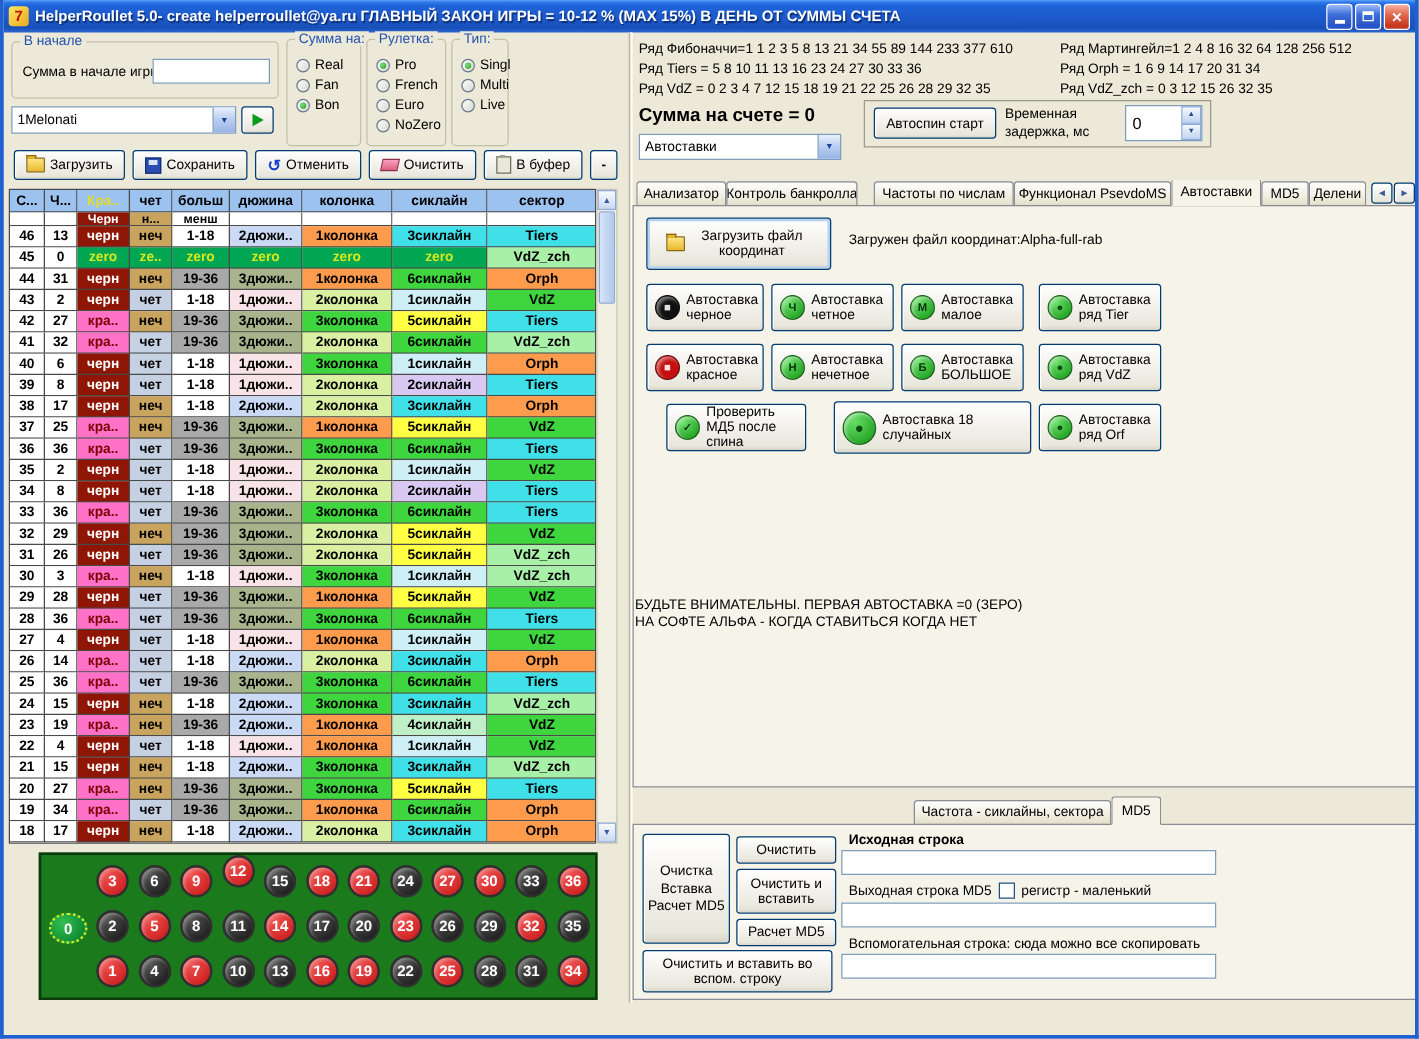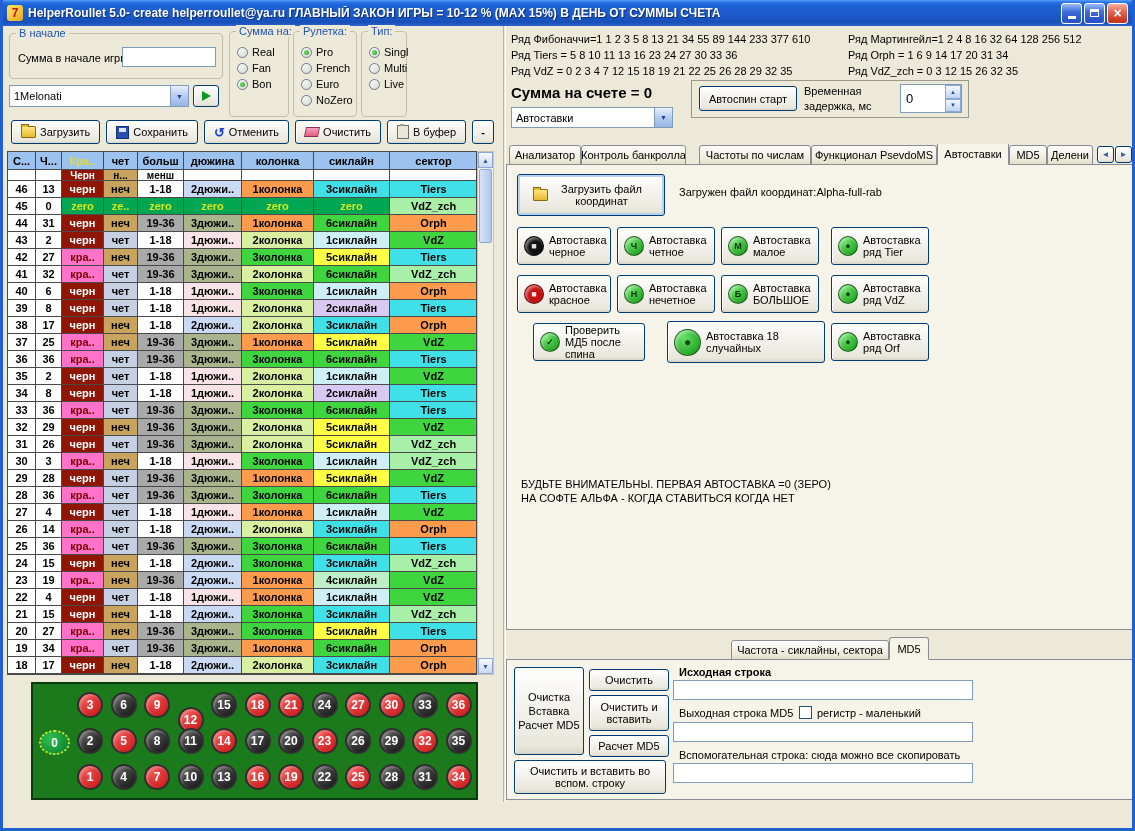--- a/index.html
+++ b/index.html
@@ -97,21 +97,21 @@
 
   #load-coords-btn{left:10px;top:9px;width:148px;height:42px;gap:6px;box-shadow:inset 0 0 0 2px #B5D3F0;}
   #load-coords-btn .btn-text{width:96px;line-height:12px;text-align:center;white-space:normal;}
   #loaded-label{position:absolute;left:172px;top:21px;font-size:11px;white-space:nowrap;}
   .abet{height:38px;justify-content:flex-start;}
   .abet.wide{height:42px;}
   .abet-ico{width:20px;height:20px;border-radius:50%;margin:0 5px 0 6px;flex:none;display:flex;align-items:center;justify-content:center;font-size:9px;font-weight:bold;border:1px solid rgba(0,0,0,.45);box-shadow:inset 2px 2px 3px rgba(255,255,255,.45);box-sizing:border-box;}
   .abet.wide .abet-ico{width:27px;height:27px;font-size:12px;}
   .abet-ico.green{background:radial-gradient(circle at 35% 30%,#66E066,#129212);}
   .abet-lbl{flex:1;font-size:11px;line-height:12px;text-align:left;padding-right:3px;white-space:normal;}
-  .warning{position:absolute;left:14px;top:312px;font-size:11px;line-height:14px;white-space:nowrap;}
+  .warning{position:absolute;left:1px;top:312px;font-size:11px;line-height:14px;white-space:nowrap;}
 
   
   #md5-big-btn{left:7px;top:7px;width:70px;height:88px;white-space:normal;line-height:14px;padding:3px;text-align:center;}
   #md5-clear-btn{left:82px;top:9px;width:80px;height:22px;}
   #md5-clearpaste-btn{left:82px;top:35px;width:80px;height:36px;white-space:normal;line-height:12px;text-align:center;}
   #md5-calc-btn{left:82px;top:75px;width:80px;height:22px;}
   #md5-src-label{left:172px;top:6px;font-weight:bold;}
   #md5-src-input{left:166px;top:20px;width:300px;height:20px;}
   #md5-out-label{left:172px;top:47px;}
   .checkbox{position:absolute;width:13px;height:13px;border:1px solid #1C5180;background:#FFF;box-sizing:border-box;}
@@ -604,21 +604,21 @@
     <span class="sc-thumb"></span>
     <span class="sc-fill"></span>
     <span class="sc-btn">▼</span>
   </div>
 
   <div class="roulette">
     <div class="zero">0</div>
   <div class="rnum" style="left: 44px; top: 8px; background: radial-gradient(circle at 35% 30%, rgb(240, 80, 80), rgb(196, 20, 20));">3</div>
       <div class="rnum" style="left: 77.5px; top: 8px; background: radial-gradient(circle at 35% 30%, rgb(85, 85, 85), rgb(17, 17, 17));">6</div>
       <div class="rnum" style="left: 111px; top: 8px; background: radial-gradient(circle at 35% 30%, rgb(240, 80, 80), rgb(196, 20, 20));">9</div>
-      <div class="rnum" style="left: 144.5px; top: 23px; background: radial-gradient(circle at 35% 30%, rgb(240, 80, 80), rgb(196, 20, 20));">12</div>
+      <div class="rnum" style="left: 144.5px; top: 0; background: radial-gradient(circle at 35% 30%, rgb(240, 80, 80), rgb(196, 20, 20));">12</div>
       <div class="rnum" style="left: 178px; top: 8px; background: radial-gradient(circle at 35% 30%, rgb(85, 85, 85), rgb(17, 17, 17));">15</div>
       <div class="rnum" style="left: 211.5px; top: 8px; background: radial-gradient(circle at 35% 30%, rgb(240, 80, 80), rgb(196, 20, 20));">18</div>
       <div class="rnum" style="left: 245px; top: 8px; background: radial-gradient(circle at 35% 30%, rgb(240, 80, 80), rgb(196, 20, 20));">21</div>
       <div class="rnum" style="left: 278.5px; top: 8px; background: radial-gradient(circle at 35% 30%, rgb(85, 85, 85), rgb(17, 17, 17));">24</div>
       <div class="rnum" style="left: 312px; top: 8px; background: radial-gradient(circle at 35% 30%, rgb(240, 80, 80), rgb(196, 20, 20));">27</div>
       <div class="rnum" style="left: 345.5px; top: 8px; background: radial-gradient(circle at 35% 30%, rgb(240, 80, 80), rgb(196, 20, 20));">30</div>
       <div class="rnum" style="left: 379px; top: 8px; background: radial-gradient(circle at 35% 30%, rgb(85, 85, 85), rgb(17, 17, 17));">33</div>
       <div class="rnum" style="left: 412.5px; top: 8px; background: radial-gradient(circle at 35% 30%, rgb(240, 80, 80), rgb(196, 20, 20));">36</div>
       <div class="rnum" style="left: 44px; top: 44px; background: radial-gradient(circle at 35% 30%, rgb(85, 85, 85), rgb(17, 17, 17));">2</div>
       <div class="rnum" style="left: 77.5px; top: 44px; background: radial-gradient(circle at 35% 30%, rgb(240, 80, 80), rgb(196, 20, 20));">5</div>

